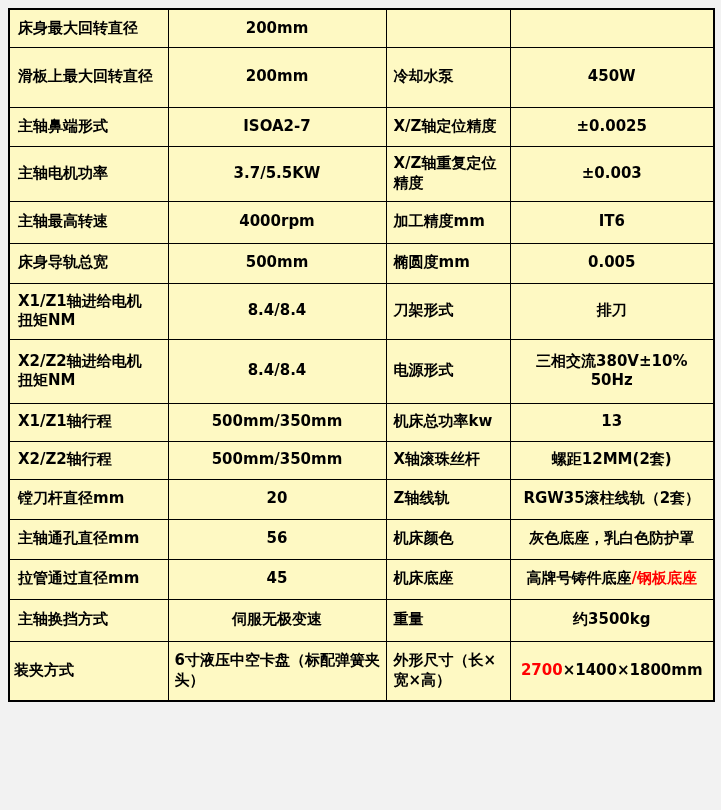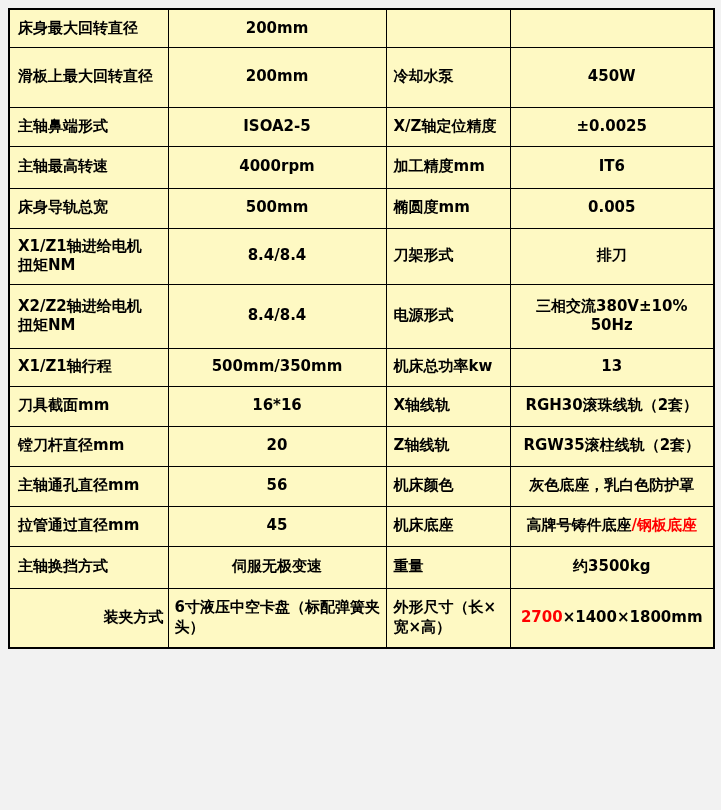--- a/index.html
+++ b/index.html
@@ -27,21 +27,21 @@
     font-weight: bold;
     color: #000000;
     line-height: 1.3;
     vertical-align: middle;
     overflow: hidden;
   }
   td.lbl  { text-align: left;  padding: 2px 14px 2px 8px; }
   td.lbl3 { text-align: left;  padding: 2px 4px 2px 7px; }
   td.val  { text-align: center; padding: 2px 4px; margin-top: 33px; }
   td.left { text-align: left;  padding: 2px 4px 2px 6px; }
-  td.ctr  { text-align: right; padding: 17px 4px; }
+  td.ctr  { text-align: left; padding: 17px 4px; }
   .red  { color: #ff0000; }
   .sm   { font-size: 13px; }
   .pre  { white-space: pre-wrap; }
 </style>
 </head>
 <body>
 
 <div class="page">
   <table class="spec">
     <colgroup>
@@ -58,23 +58,29 @@
         <td class="val"></td>
       </tr>
       <tr style="height:60px">
         <td class="lbl">滑板上最大回转直径</td>
         <td class="val">200mm</td>
         <td class="lbl3">冷却水泵</td>
         <td class="val">450W</td>
       </tr>
       <tr style="height:39px">
         <td class="lbl">主轴鼻端形式</td>
-        <td class="val">ISOA2-5</td>
+        <td class="val">ISOA2-7</td>
         <td class="lbl3">X/Z轴定位精度</td>
         <td class="val">±0.0025</td>
+      </tr>
+      <tr style="height:55px">
+        <td class="lbl">主轴电机功率</td>
+        <td class="val red">3.7/5.5KW</td>
+        <td class="lbl3">X/Z轴重复定位精度</td>
+        <td class="val">±0.003</td>
       </tr>
       <tr style="height:42px">
         <td class="lbl">主轴最高转速</td>
         <td class="val">4000rpm</td>
         <td class="lbl3">加工精度mm</td>
         <td class="val">IT6</td>
       </tr>
       <tr style="height:40px">
         <td class="lbl">床身导轨总宽</td>
         <td class="val">500mm</td>
@@ -92,25 +98,25 @@
         <td class="val">8.4/8.4</td>
         <td class="lbl3">电源形式</td>
         <td class="val sm pre">三相交流380V±10%  50Hz</td>
       </tr>
       <tr style="height:38px">
         <td class="lbl">X1/Z1轴行程</td>
         <td class="val red">500mm/350mm</td>
         <td class="lbl3">机床总功率kw</td>
         <td class="val">13</td>
       </tr>
-      <tr style="height:40px">
-        <td class="lbl">刀具截面mm</td>
-        <td class="val">16*16</td>
-        <td class="lbl3">X轴线轨</td>
-        <td class="val">RGH30滚珠线轨（2套）</td>
+      <tr style="height:38px">
+        <td class="lbl">X2/Z2轴行程</td>
+        <td class="val red">500mm/350mm</td>
+        <td class="lbl3">X轴滚珠丝杆</td>
+        <td class="val">螺距12MM(2套)</td>
       </tr>
       <tr style="height:40px">
         <td class="lbl">镗刀杆直径mm</td>
         <td class="val">20</td>
         <td class="lbl3">Z轴线轨</td>
         <td class="val">RGW35滚柱线轨（2套）</td>
       </tr>
       <tr style="height:40px">
         <td class="lbl">主轴通孔直径mm</td>
         <td class="val">56</td>

